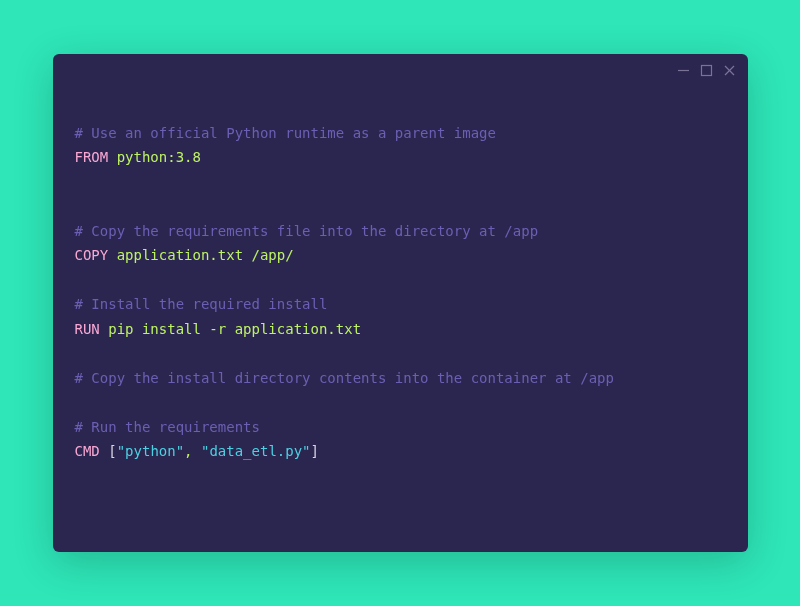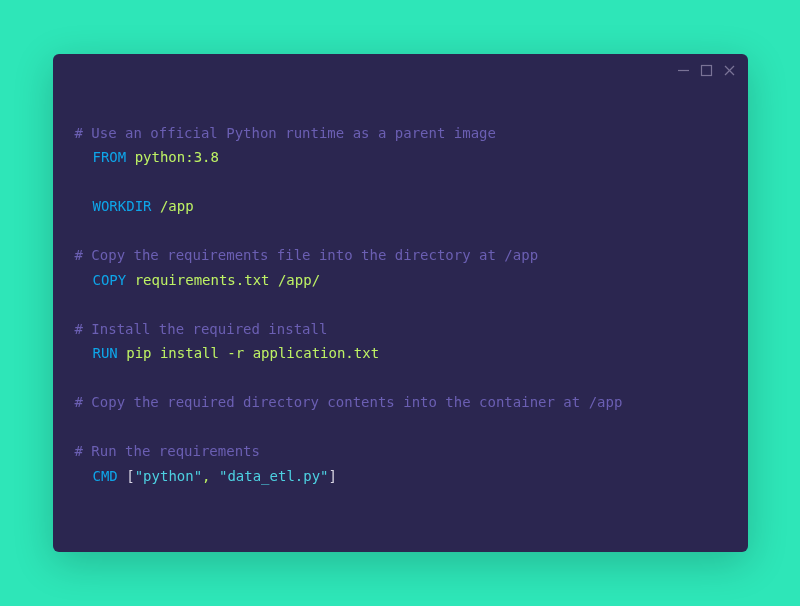--- a/index.html
+++ b/index.html
@@ -52,21 +52,21 @@
       font-size: 14px;
       line-height: 1.75;
       color: #d8d5e4;
       overflow: hidden;
     }
     .code-line {
       white-space: pre;
       min-height: 1.75em;
     }
     .tok-comment { color: #6b5fb3; }
-    .tok-keyword { color: #0ea5e9; margin-left: 18px; }
+    .tok-keyword { color: #f9a8d4; }
     .tok-text { color: #bef264; }
     .tok-string { color: #4dd0e1; }
     .tok-bracket { color: #d8d5e4; }
   </style>
 </head>
 <body>
 
 <div class="terminal-window">
   <div class="title-bar">
     <div class="window-control">
@@ -84,26 +84,25 @@
           <line x1="2" y1="2" x2="11" y2="11" stroke="currentColor" stroke-width="1.2"></line>
           <line x1="11" y1="2" x2="2" y2="11" stroke="currentColor" stroke-width="1.2"></line>
         </svg>
     </div>
   </div>
   <div class="code-area" id="code-area">
   <div class="code-line">&nbsp;</div>
       <div class="code-line"><span class="tok-comment"># Use an official Python runtime as a parent image</span></div>
       <div class="code-line"><span class="tok-keyword">FROM</span><span class="tok-text"> python:3.8</span></div>
       <div class="code-line">&nbsp;</div>
-      <div class="code-line"><span class="tok-keyword">WORKDIR</span><span class="tok-text"> /app</span></div>
       <div class="code-line">&nbsp;</div>
       <div class="code-line"><span class="tok-comment"># Copy the requirements file into the directory at /app</span></div>
-      <div class="code-line"><span class="tok-keyword">COPY</span><span class="tok-text"> requirements.txt /app/</span></div>
+      <div class="code-line"><span class="tok-keyword">COPY</span><span class="tok-text"> application.txt /app/</span></div>
       <div class="code-line">&nbsp;</div>
       <div class="code-line"><span class="tok-comment"># Install the required install</span></div>
       <div class="code-line"><span class="tok-keyword">RUN</span><span class="tok-text"> pip install -r application.txt</span></div>
       <div class="code-line">&nbsp;</div>
-      <div class="code-line"><span class="tok-comment"># Copy the required directory contents into the container at /app</span></div>
+      <div class="code-line"><span class="tok-comment"># Copy the install directory contents into the container at /app</span></div>
       <div class="code-line">&nbsp;</div>
       <div class="code-line"><span class="tok-comment"># Run the requirements</span></div>
       <div class="code-line"><span class="tok-keyword">CMD</span><span class="tok-text"> </span><span class="tok-bracket">[</span><span class="tok-string">"python"</span><span class="tok-text">, </span><span class="tok-string">"data_etl.py"</span><span class="tok-bracket">]</span></div>
     </div>
 </div>
 
 </body></html>

